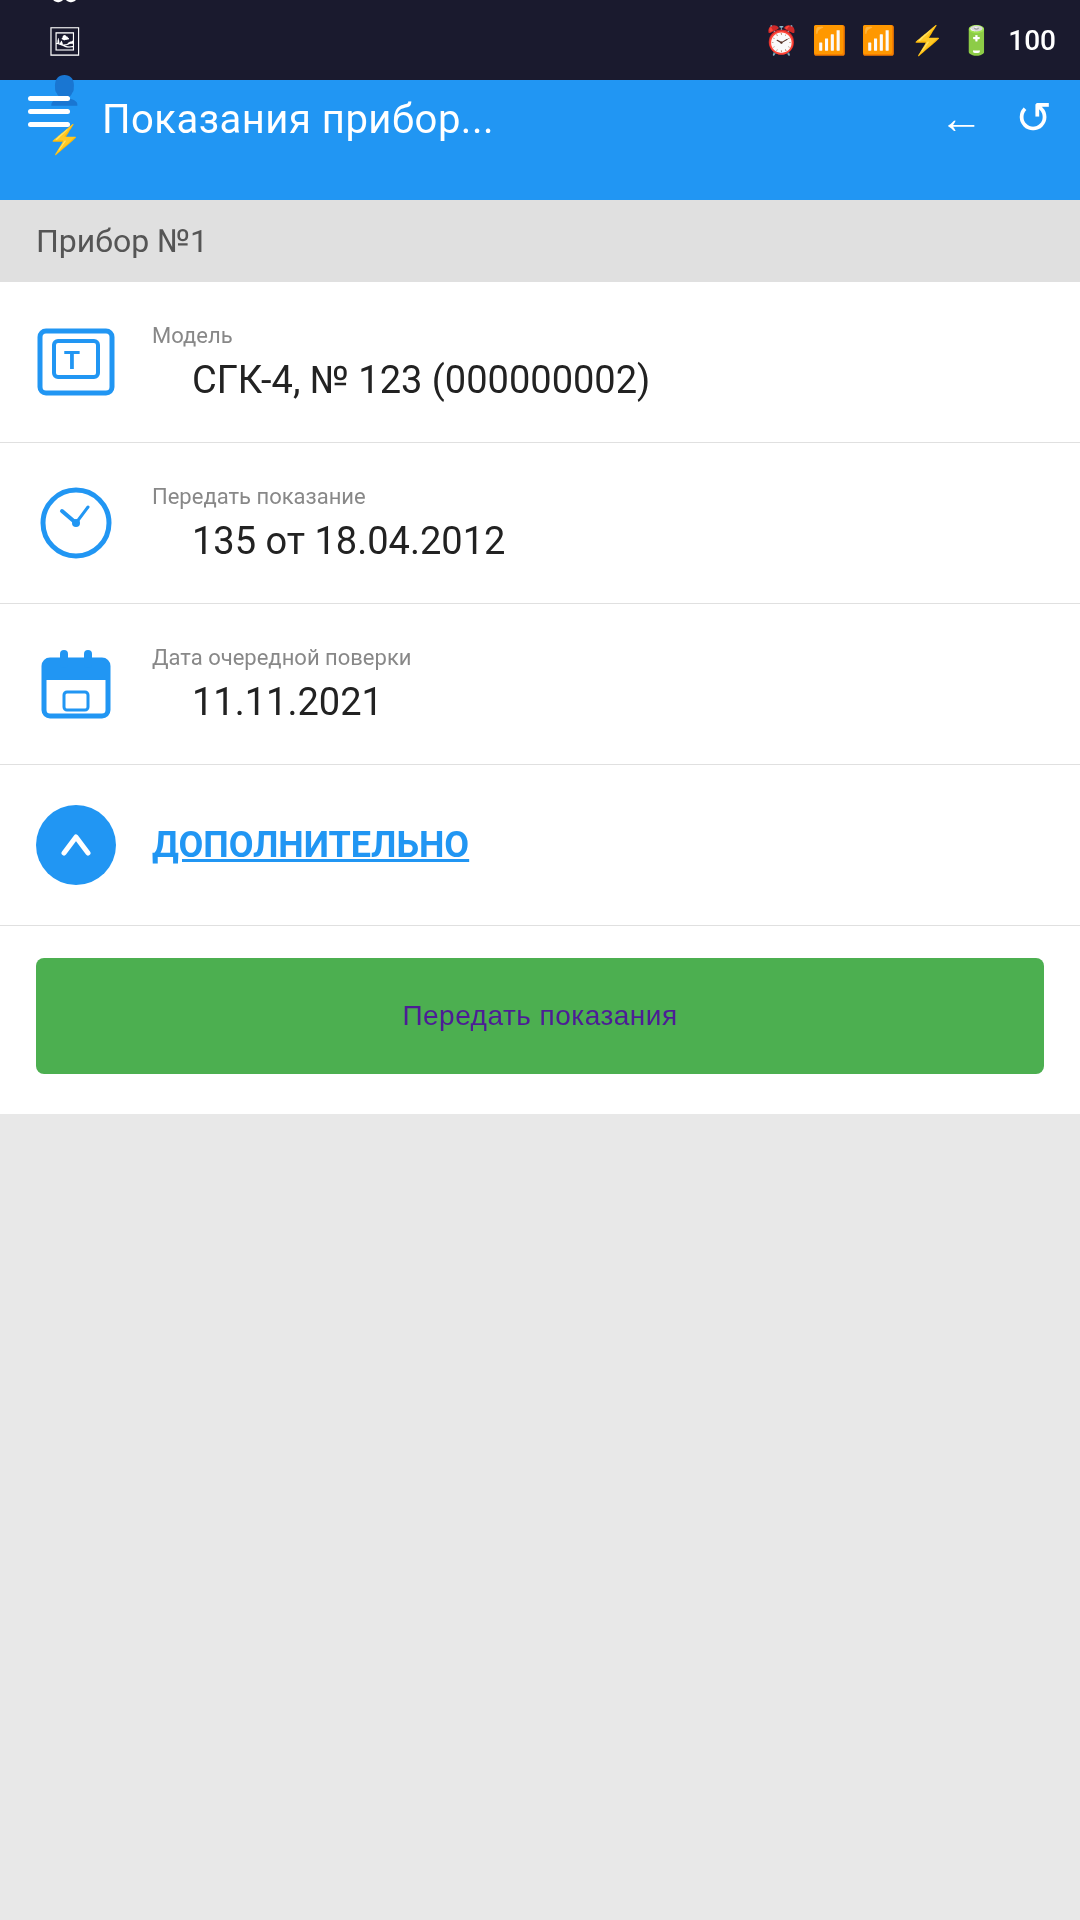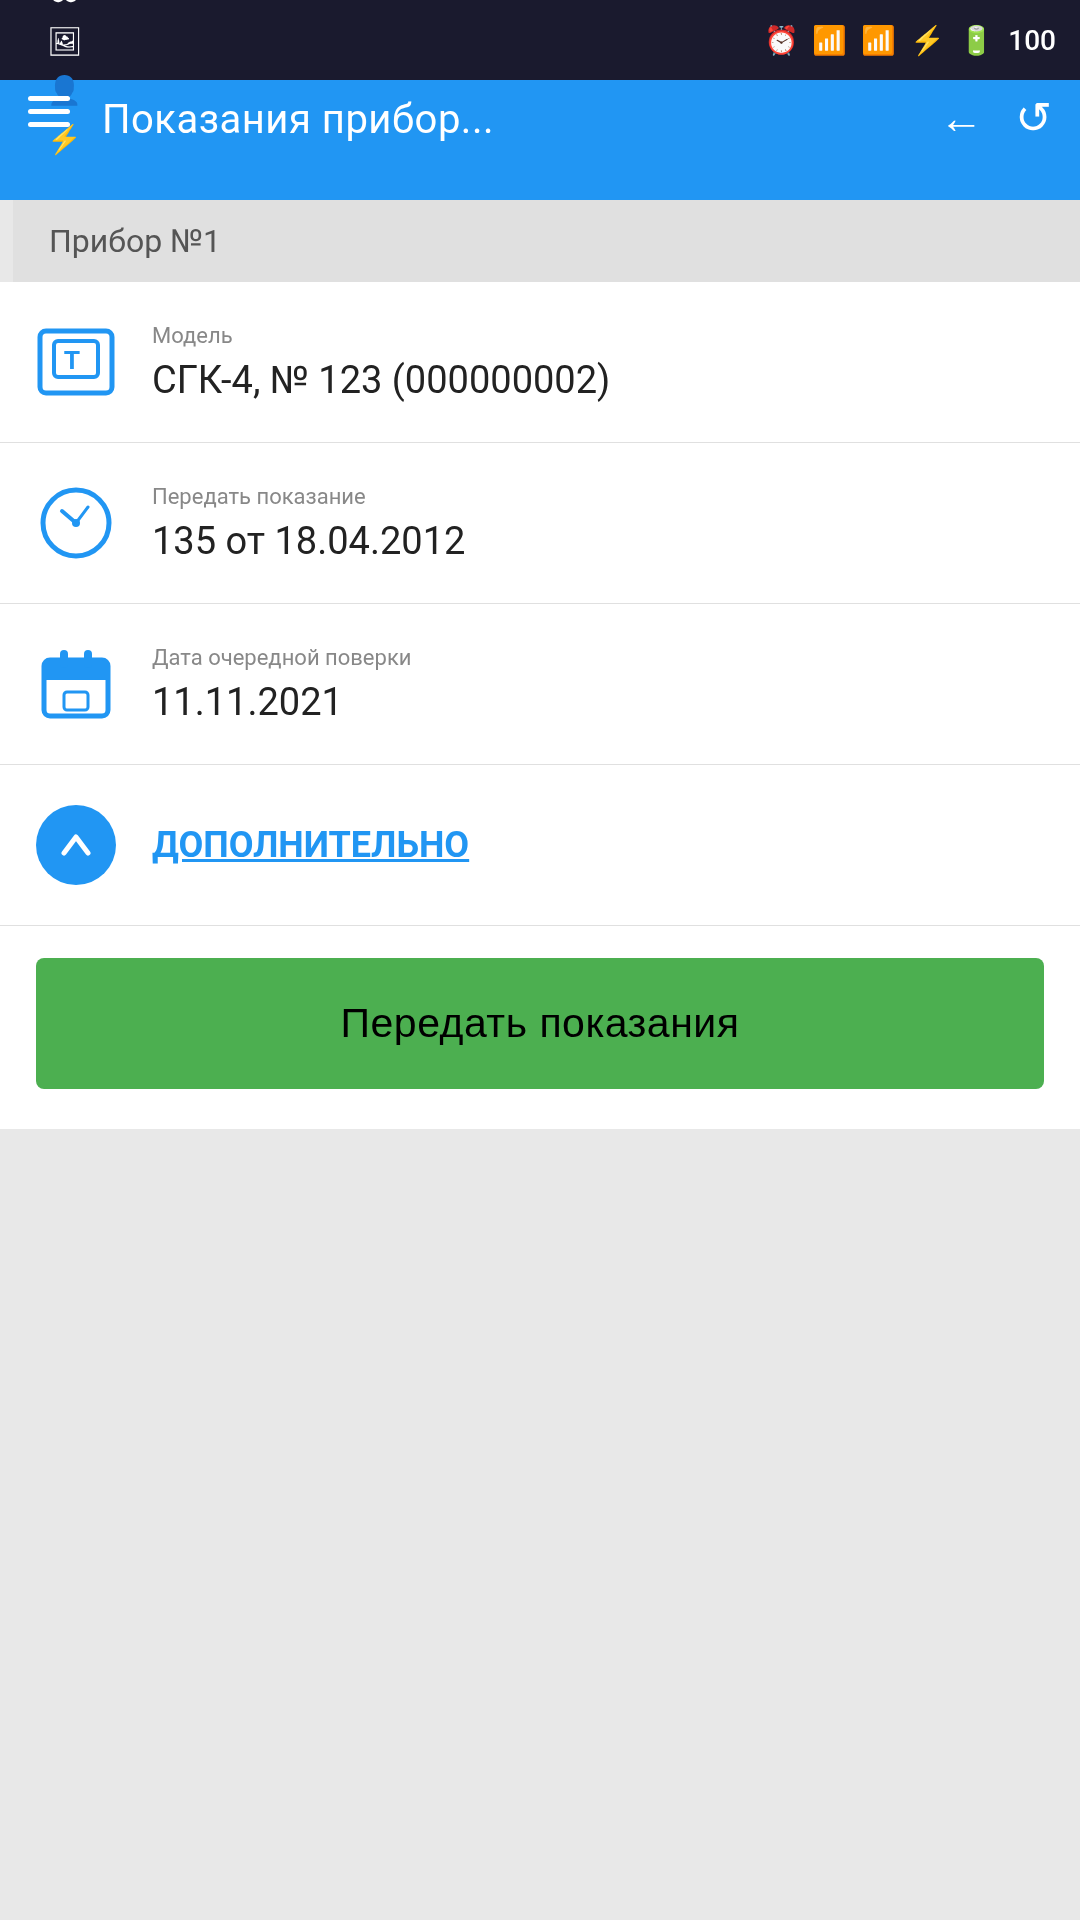--- a/index.html
+++ b/index.html
@@ -67,21 +67,20 @@
       border-radius: 3px;
     }
 
     
     .section-header {
       background: #e0e0e0;
       padding: 22px 36px;
       font-size: 32px;
       color: #555;
       font-weight: 400;
-      margin-left: 13px;
     }
 
     
     .content {
       background: white;
       padding: 0;
     }
 
     
     .info-row {
@@ -102,20 +101,21 @@
     .info-text { flex: 1; }
     .info-label {
       font-size: 22px;
       color: #888;
       margin-bottom: 10px;
     }
     .info-value {
       font-size: 38px;
       color: #222;
       font-weight: 400;
+      margin-left: 40px;
     }
 
     
     .additional-row {
       display: flex;
       align-items: center;
       padding: 40px 36px;
       border-bottom: 1px solid #e0e0e0;
       gap: 36px;
     }
@@ -138,24 +138,24 @@
     }
 
     
     .submit-section {
       background: white;
       padding: 32px 36px 40px;
     }
     .submit-btn {
       width: 100%;
       background: #4CAF50;
-      color: #000000;
+      color: #4c1d95;
       border: none;
       border-radius: 8px;
-      font-size: 41px;
+      font-size: 28px;
       font-weight: 400;
       padding: 42px 0;
       cursor: pointer;
       letter-spacing: 0.5px;
     }
 
     
     .bottom-area {
       background: #e8e8e8;
       flex: 1;

